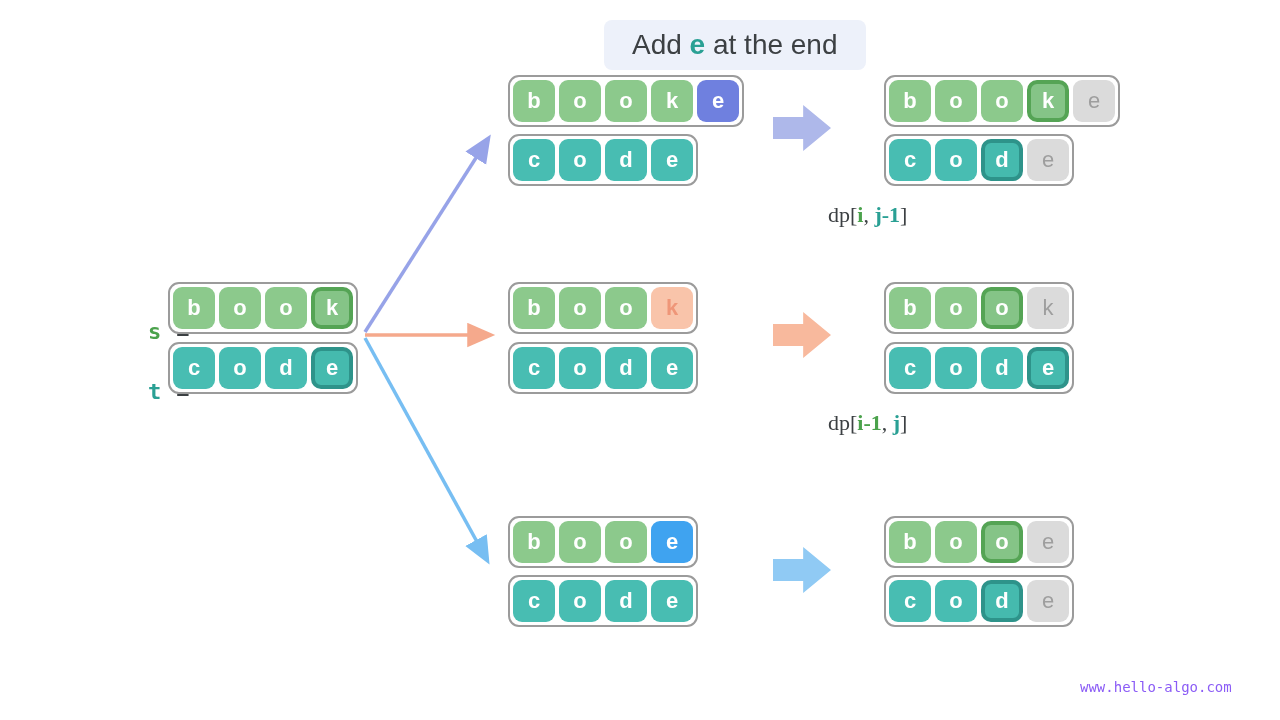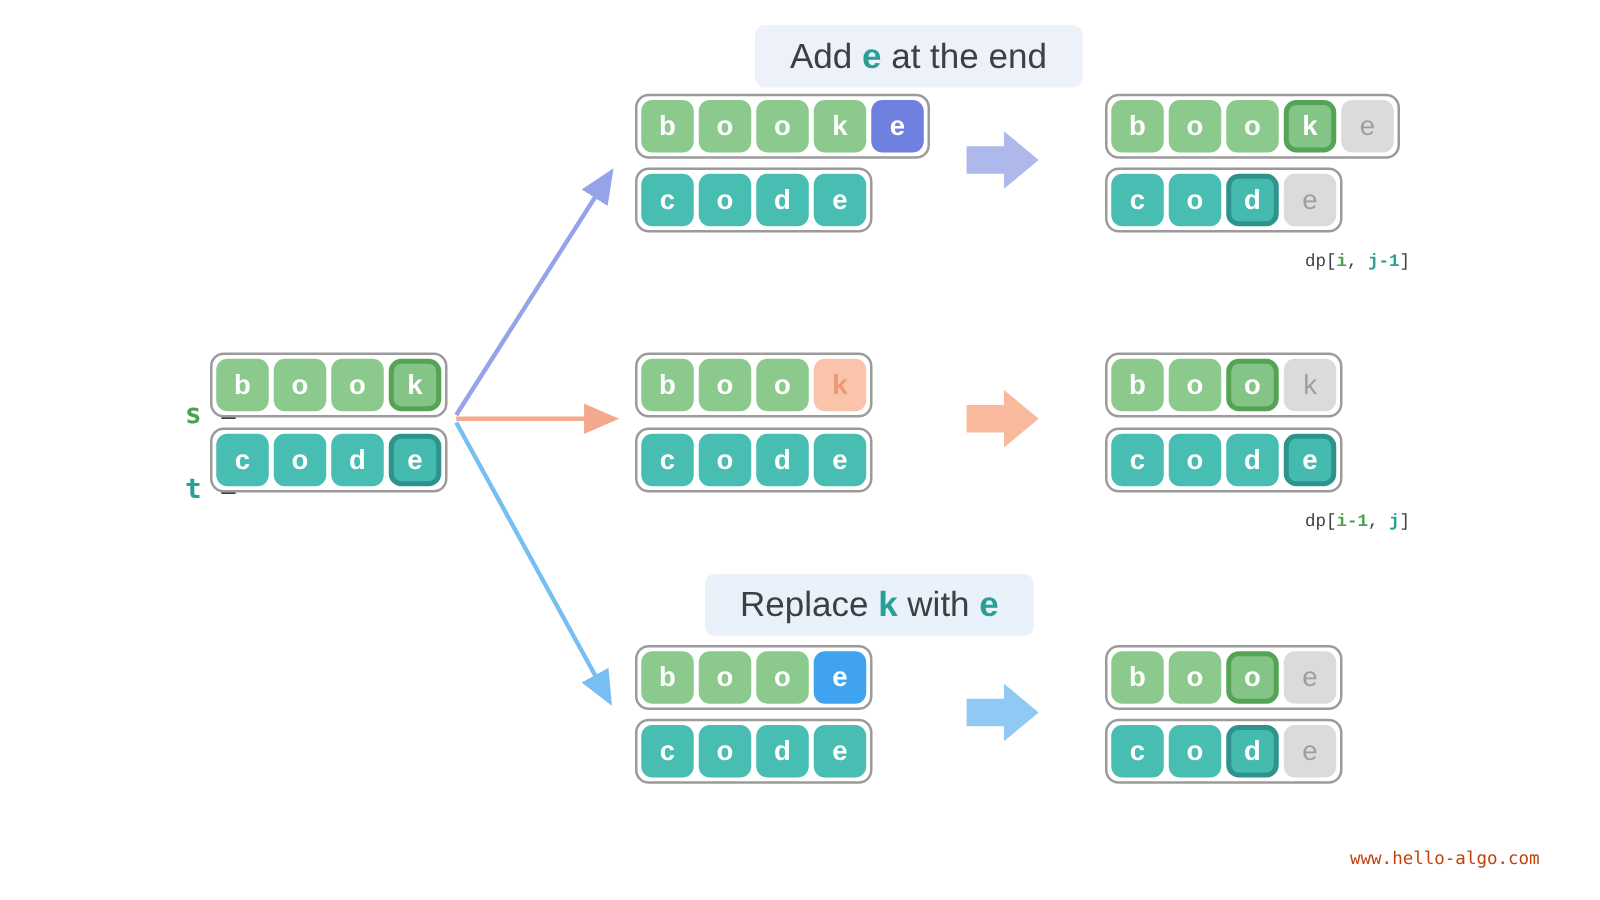--- a/index.html
+++ b/index.html
@@ -29,42 +29,42 @@
   .cell.blue{background:var(--blue);}
 
   
   .badge{
     position:absolute; font-size:28px; line-height:1; padding:11px 28px;
     border-radius:8px; color:var(--text_dark); white-space:pre;
   }
 
   
   .dp{
-    position:absolute; width:300px; text-align:right; white-space:pre;
-    font-family:Liberation Mono, monospace; font-size:14px; color:var(--text_dark);
+    position:absolute; width:300px; text-align:left; white-space:pre;
+    font-family:Liberation Serif, serif; font-size:22px; color:var(--text_dark);
   }
   .var-label{
     position:absolute; white-space:pre; font-family:"DejaVu Sans Mono",monospace;
     font-weight:700; font-size:22px; color:var(--text_dark);
   }
   .var-label .eq{margin-left:15px;}
 
   .rc-dark{color:var(--text_dark);}
   .rc-green-b{color:var(--accent_green);font-weight:700;}
   .rc-teal-b{color:var(--accent_teal);font-weight:700;}
 
   
   .fat{
     position:absolute; width:58px; height:46px;
     clip-path:polygon(0 26%, 52% 26%, 52% 0, 100% 50%, 52% 100%, 52% 74%, 0 74%);
   }
 
   .watermark{
     position:absolute; left:1080px; top:679px;
-    font-family:"DejaVu Sans Mono",monospace; font-size:14px; color:#c2410c;
+    font-family:"DejaVu Sans Mono",monospace; font-size:14px; color:#8b5cf6;
   }
 </style>
 </head>
 <body>
 
 <div class="canvas">
 
   <svg class="arrows" viewBox="0 0 1280 720">
     <defs>
       <marker id="ah-indigo" markerWidth="9" markerHeight="8" refX="6.5" refY="3.5" orient="auto" markerUnits="strokeWidth">
@@ -153,21 +153,20 @@
       <div class="cell gray">k</div>
     </div>
   <div class="strip" style="left:884px;top:342px">
       <div class="cell teal">c</div>
       <div class="cell teal">o</div>
       <div class="cell teal">d</div>
       <div class="cell teal-hl">e</div>
     </div>
   <div class="dp" style="left:828px;top:410px"><span class="rc-dark">dp[</span><span class="rc-green-b">i-1</span><span class="rc-dark">, </span><span class="rc-teal-b">j</span><span class="rc-dark">]</span></div>
 
-  <div class="badge" style="left:564px;top:459px;background:var(--badge_lightblue_bg)"><span class="rc-dark">Replace </span><span class="rc-teal-b">k</span><span class="rc-dark"> with </span><span class="rc-teal-b">e</span></div>
   <div class="strip" style="left:508px;top:516px">
       <div class="cell green">b</div>
       <div class="cell green">o</div>
       <div class="cell green">o</div>
       <div class="cell blue">e</div>
     </div>
   <div class="strip" style="left:508px;top:575px">
       <div class="cell teal">c</div>
       <div class="cell teal">o</div>
       <div class="cell teal">d</div>

